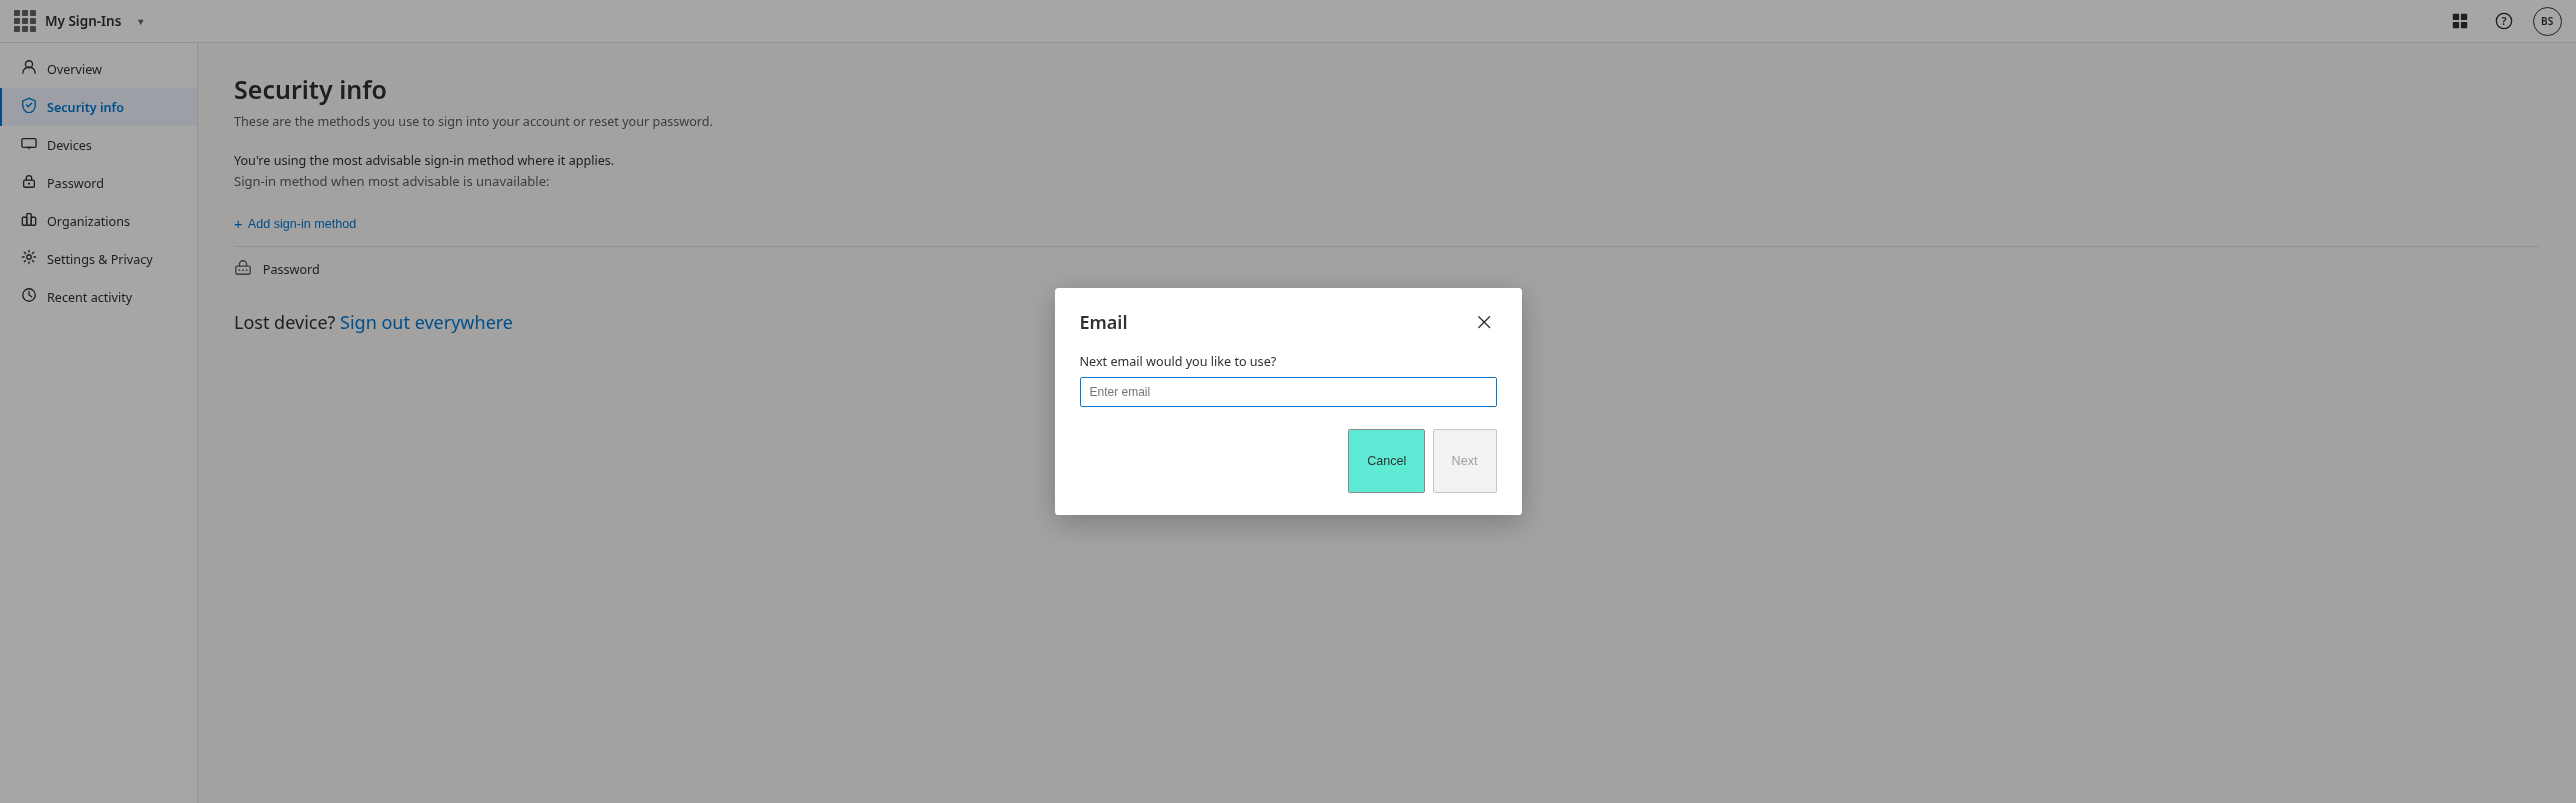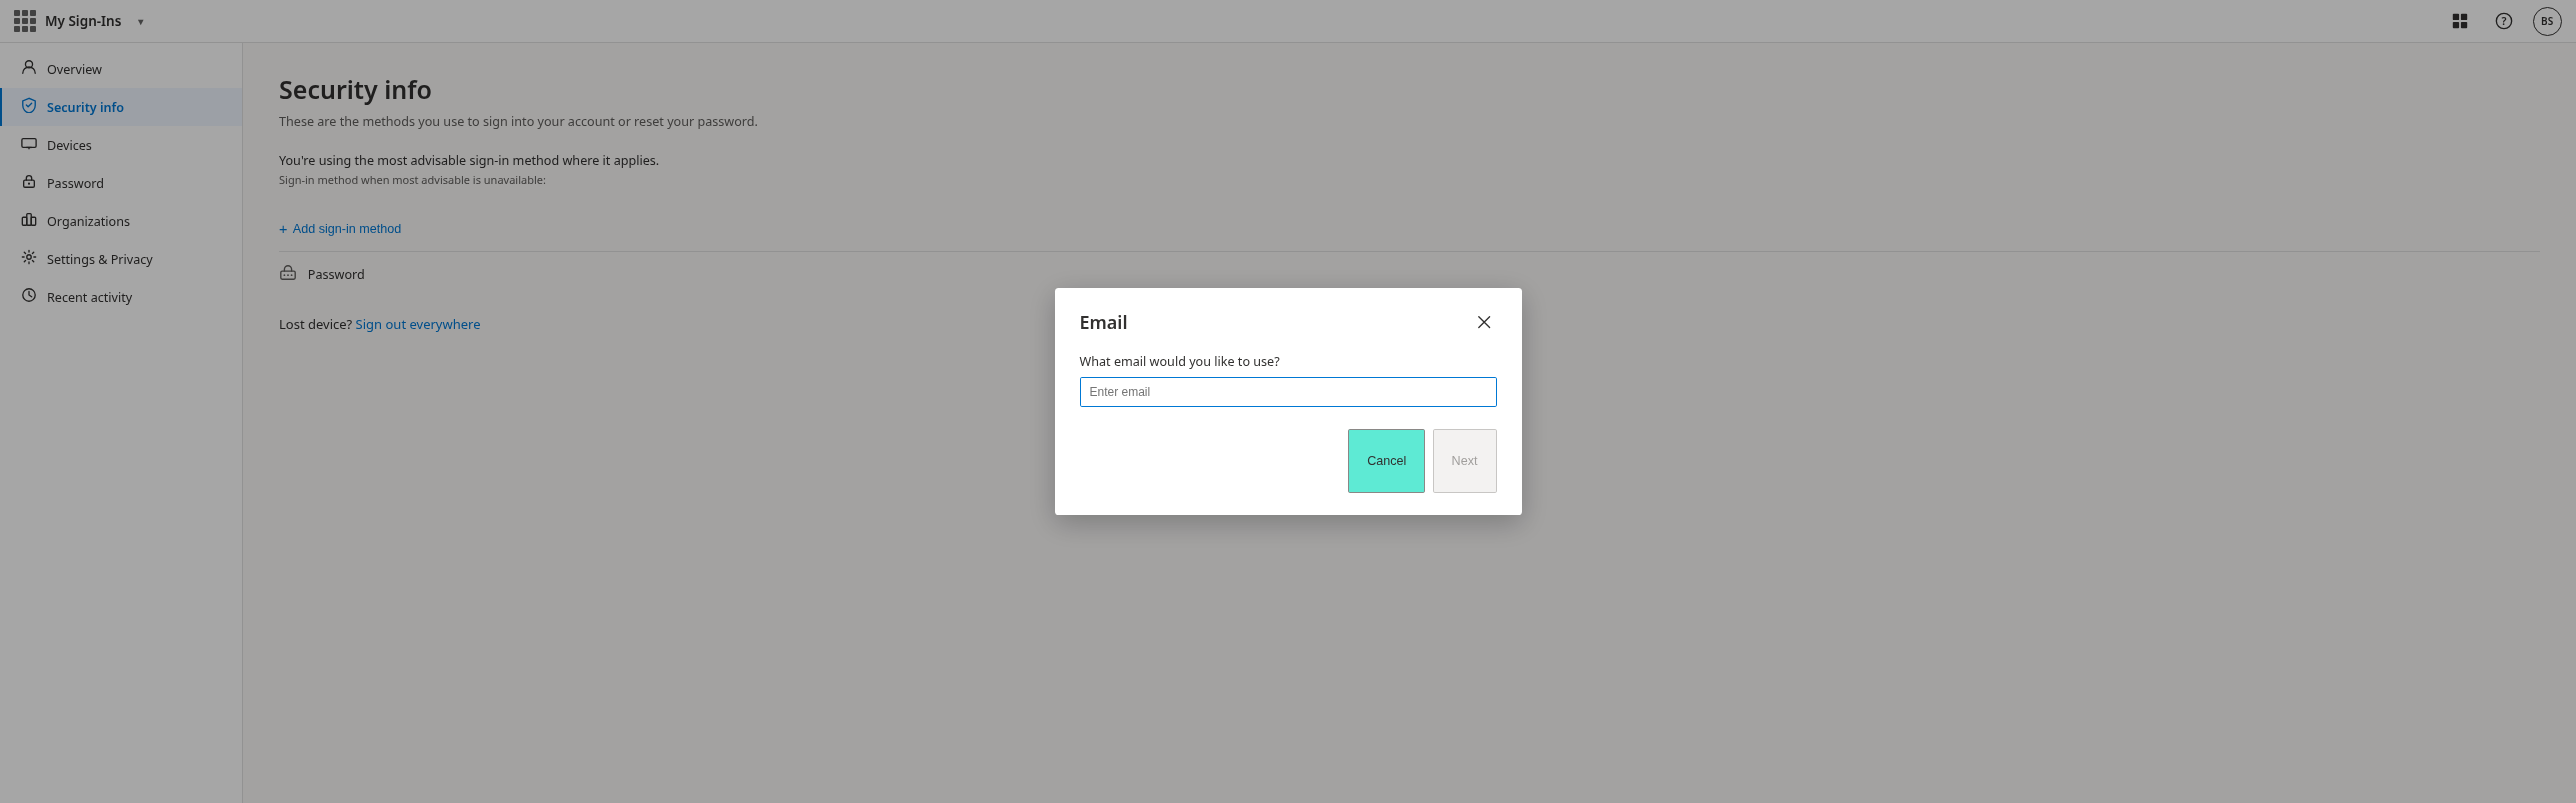--- a/index.html
+++ b/index.html
@@ -90,21 +90,21 @@
 
     
     .layout {
       display: flex;
       margin-top: 43px;
       height: calc(804px - 43px);
     }
 
     
     .sidebar {
-      width: 243px;
+      width: 198px;
       background: #fff;
       border-right: 0.9px solid #e0e0e0;
       padding: 7.2px 0;
       flex-shrink: 0;
       overflow-y: auto;
     }
     .sidebar-item {
       display: flex;
       align-items: center;
       gap: 9px;
@@ -145,23 +145,23 @@
       font-size: 12.6px;
       color: #605e5c;
       margin-bottom: 21.6px;
     }
     .sign-in-method-banner {
       font-size: 12.6px;
       color: #323130;
       margin-bottom: 3.6px;
     }
     .sign-in-method-label {
-      font-size: 11px;
+      font-size: 13px;
       color: #605e5c;
-      margin-bottom: 26px;
+      margin-bottom: 18px;
     }
     .add-method-btn {
       display: flex;
       align-items: center;
       gap: 5.4px;
       background: none;
       border: none;
       color: #0078d4;
       font-size: 12.6px;
       cursor: pointer;
@@ -175,21 +175,21 @@
       padding: 10.8px 0;
       font-size: 12.6px;
       color: #323130;
       border-top: 0.9px solid #e0e0e0;
     }
     .method-icon {
       font-size: 16px;
       color: #605e5c;
     }
     .lost-device {
-      font-size: 13px;
+      font-size: 18px;
       color: #323130;
       margin-top: 18px;
     }
     .lost-device a {
       color: #0078d4;
       text-decoration: none;
     }
 
     
     .overlay {
@@ -431,21 +431,21 @@
 <div class="overlay">
   <div class="modal">
     <div class="modal-header">
       <h2 class="modal-title">Email</h2>
       <button class="modal-close" title="Close">
         <svg width="14.4" height="14.4" viewBox="0 0 16 16" fill="none">
           <path d="M2 2l12 12M14 2L2 14" stroke="#323130" stroke-width="1.5" stroke-linecap="round"></path>
         </svg>
       </button>
     </div>
-    <p class="modal-label">What email would you like to use?</p>
+    <p class="modal-label">Next email would you like to use?</p>
     <input type="email" class="modal-input" placeholder="Enter email" style="">
     <div class="modal-actions">
       <button class="btn-cancel">Cancel</button>
       <button class="btn-next" disabled="">Next</button>
     </div>
   </div>
 </div>
 
 
 </body></html>

